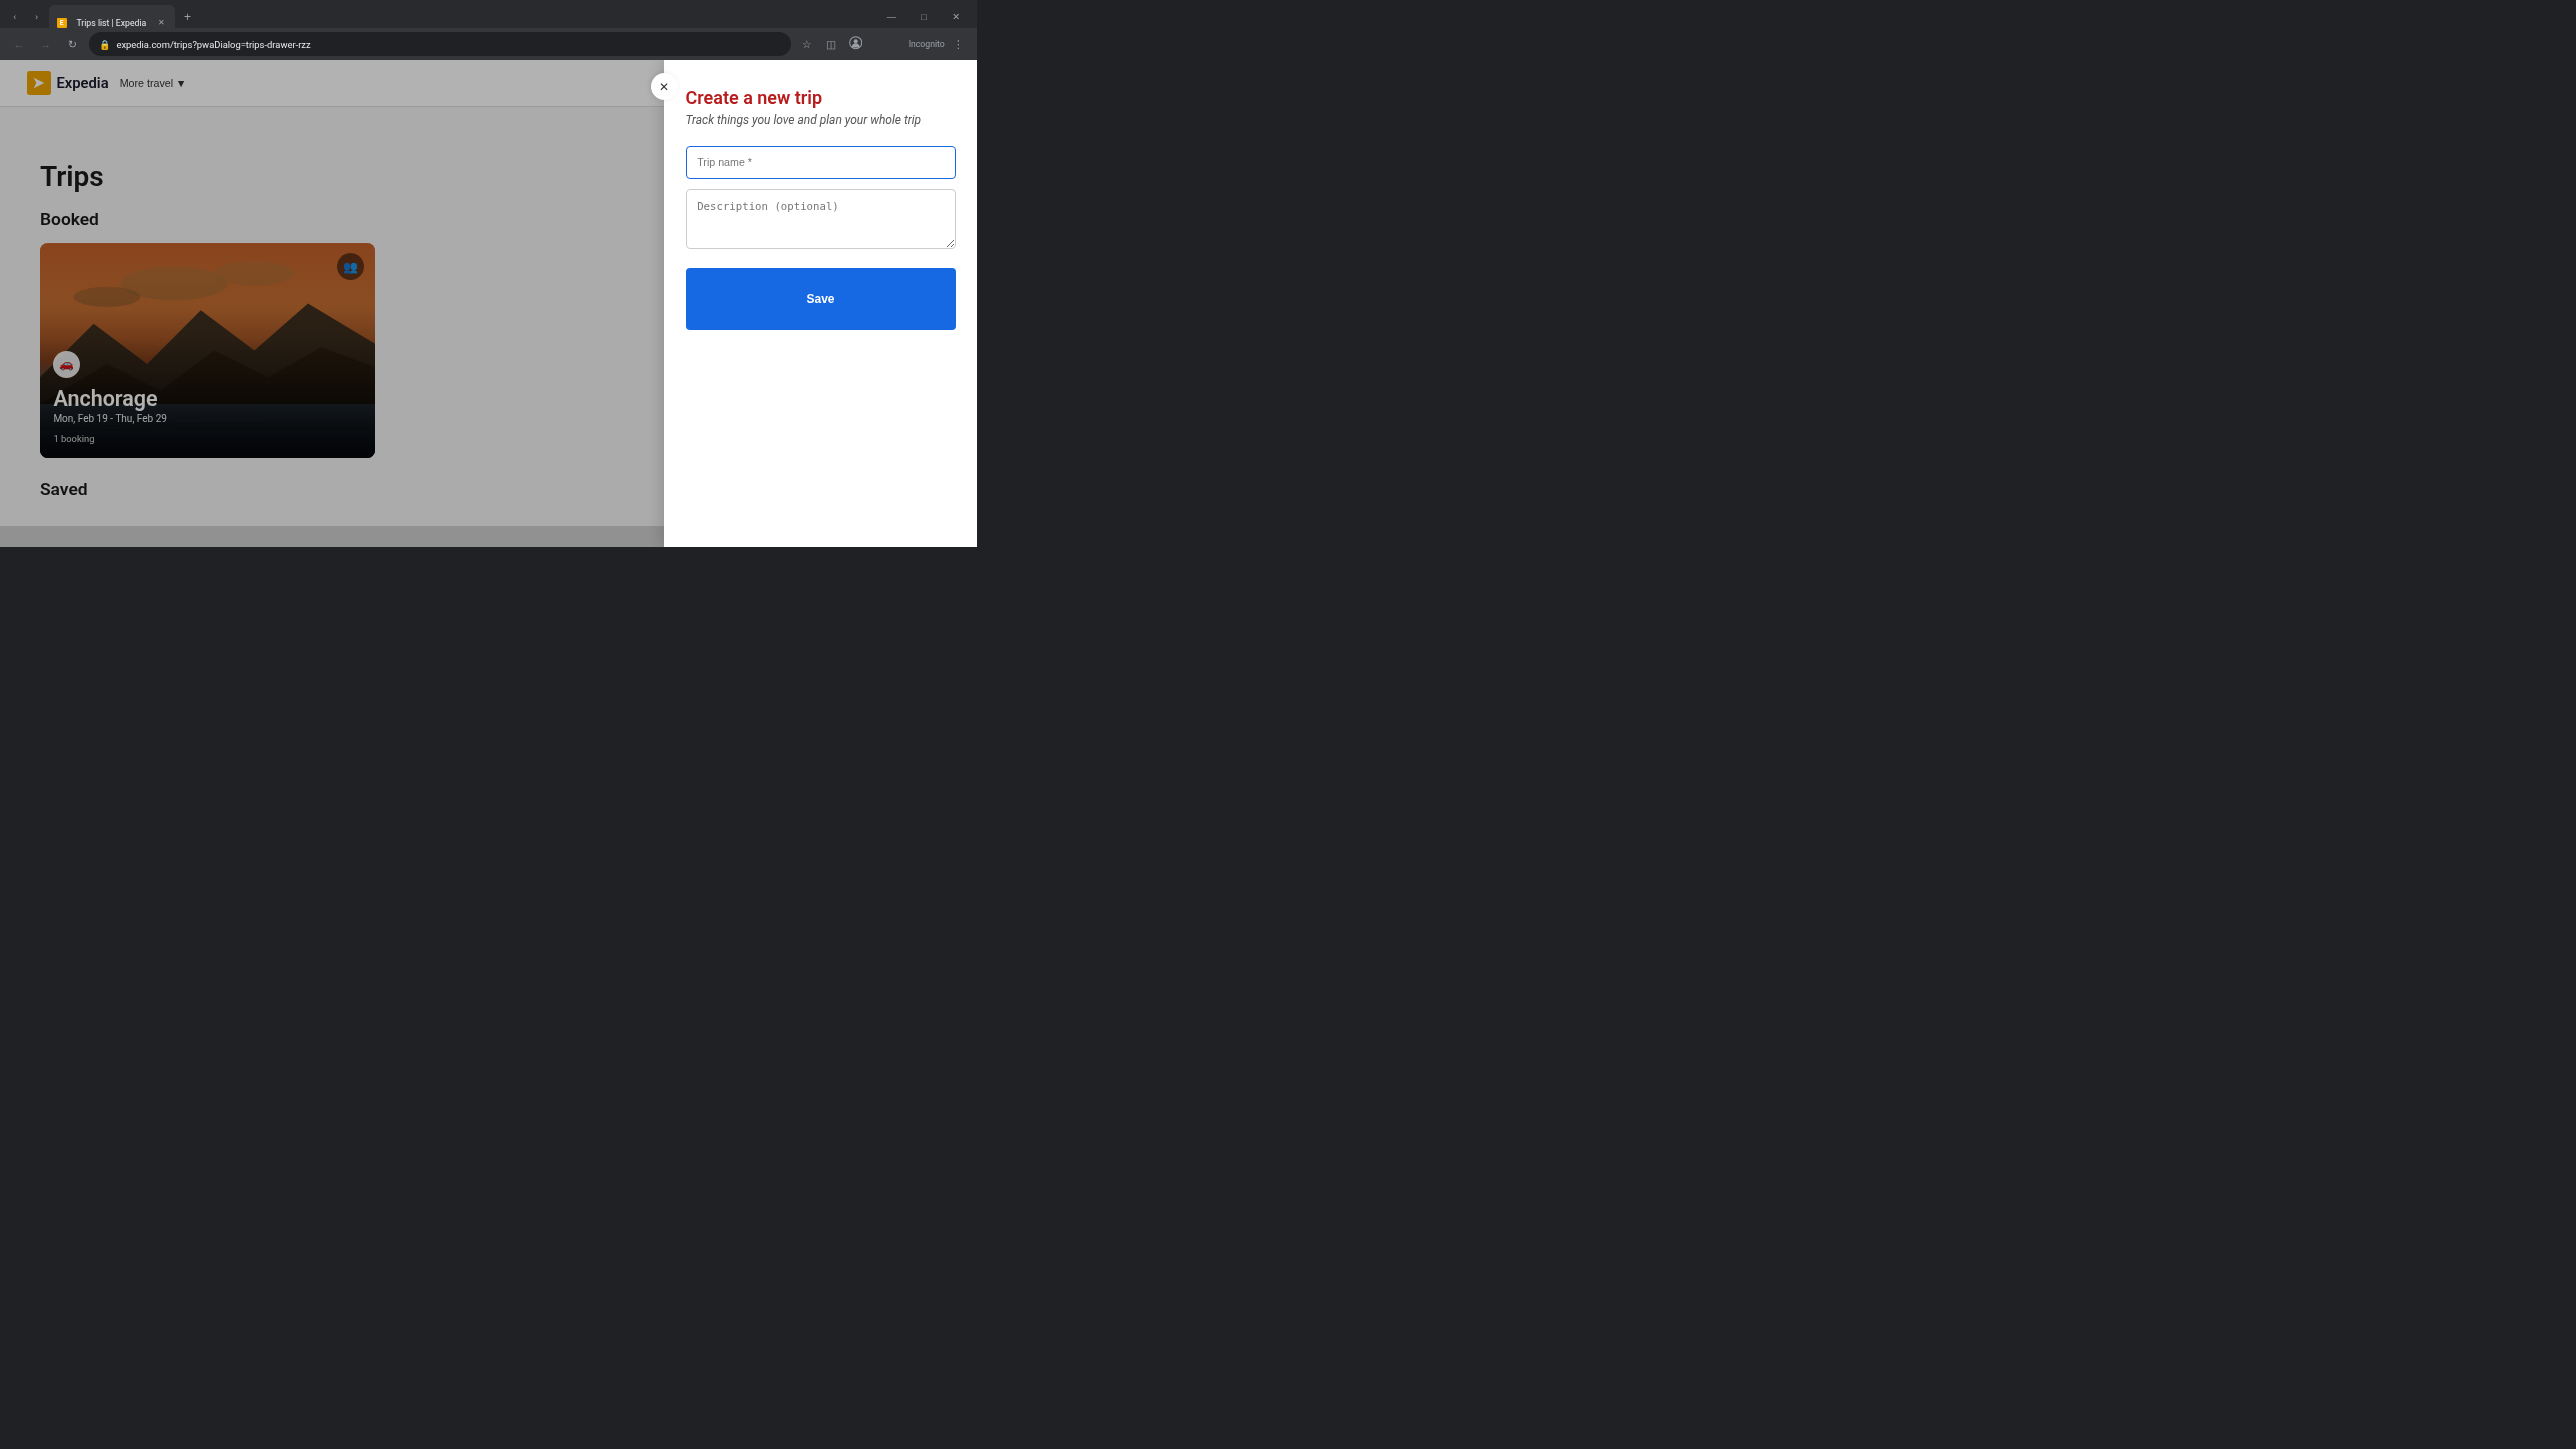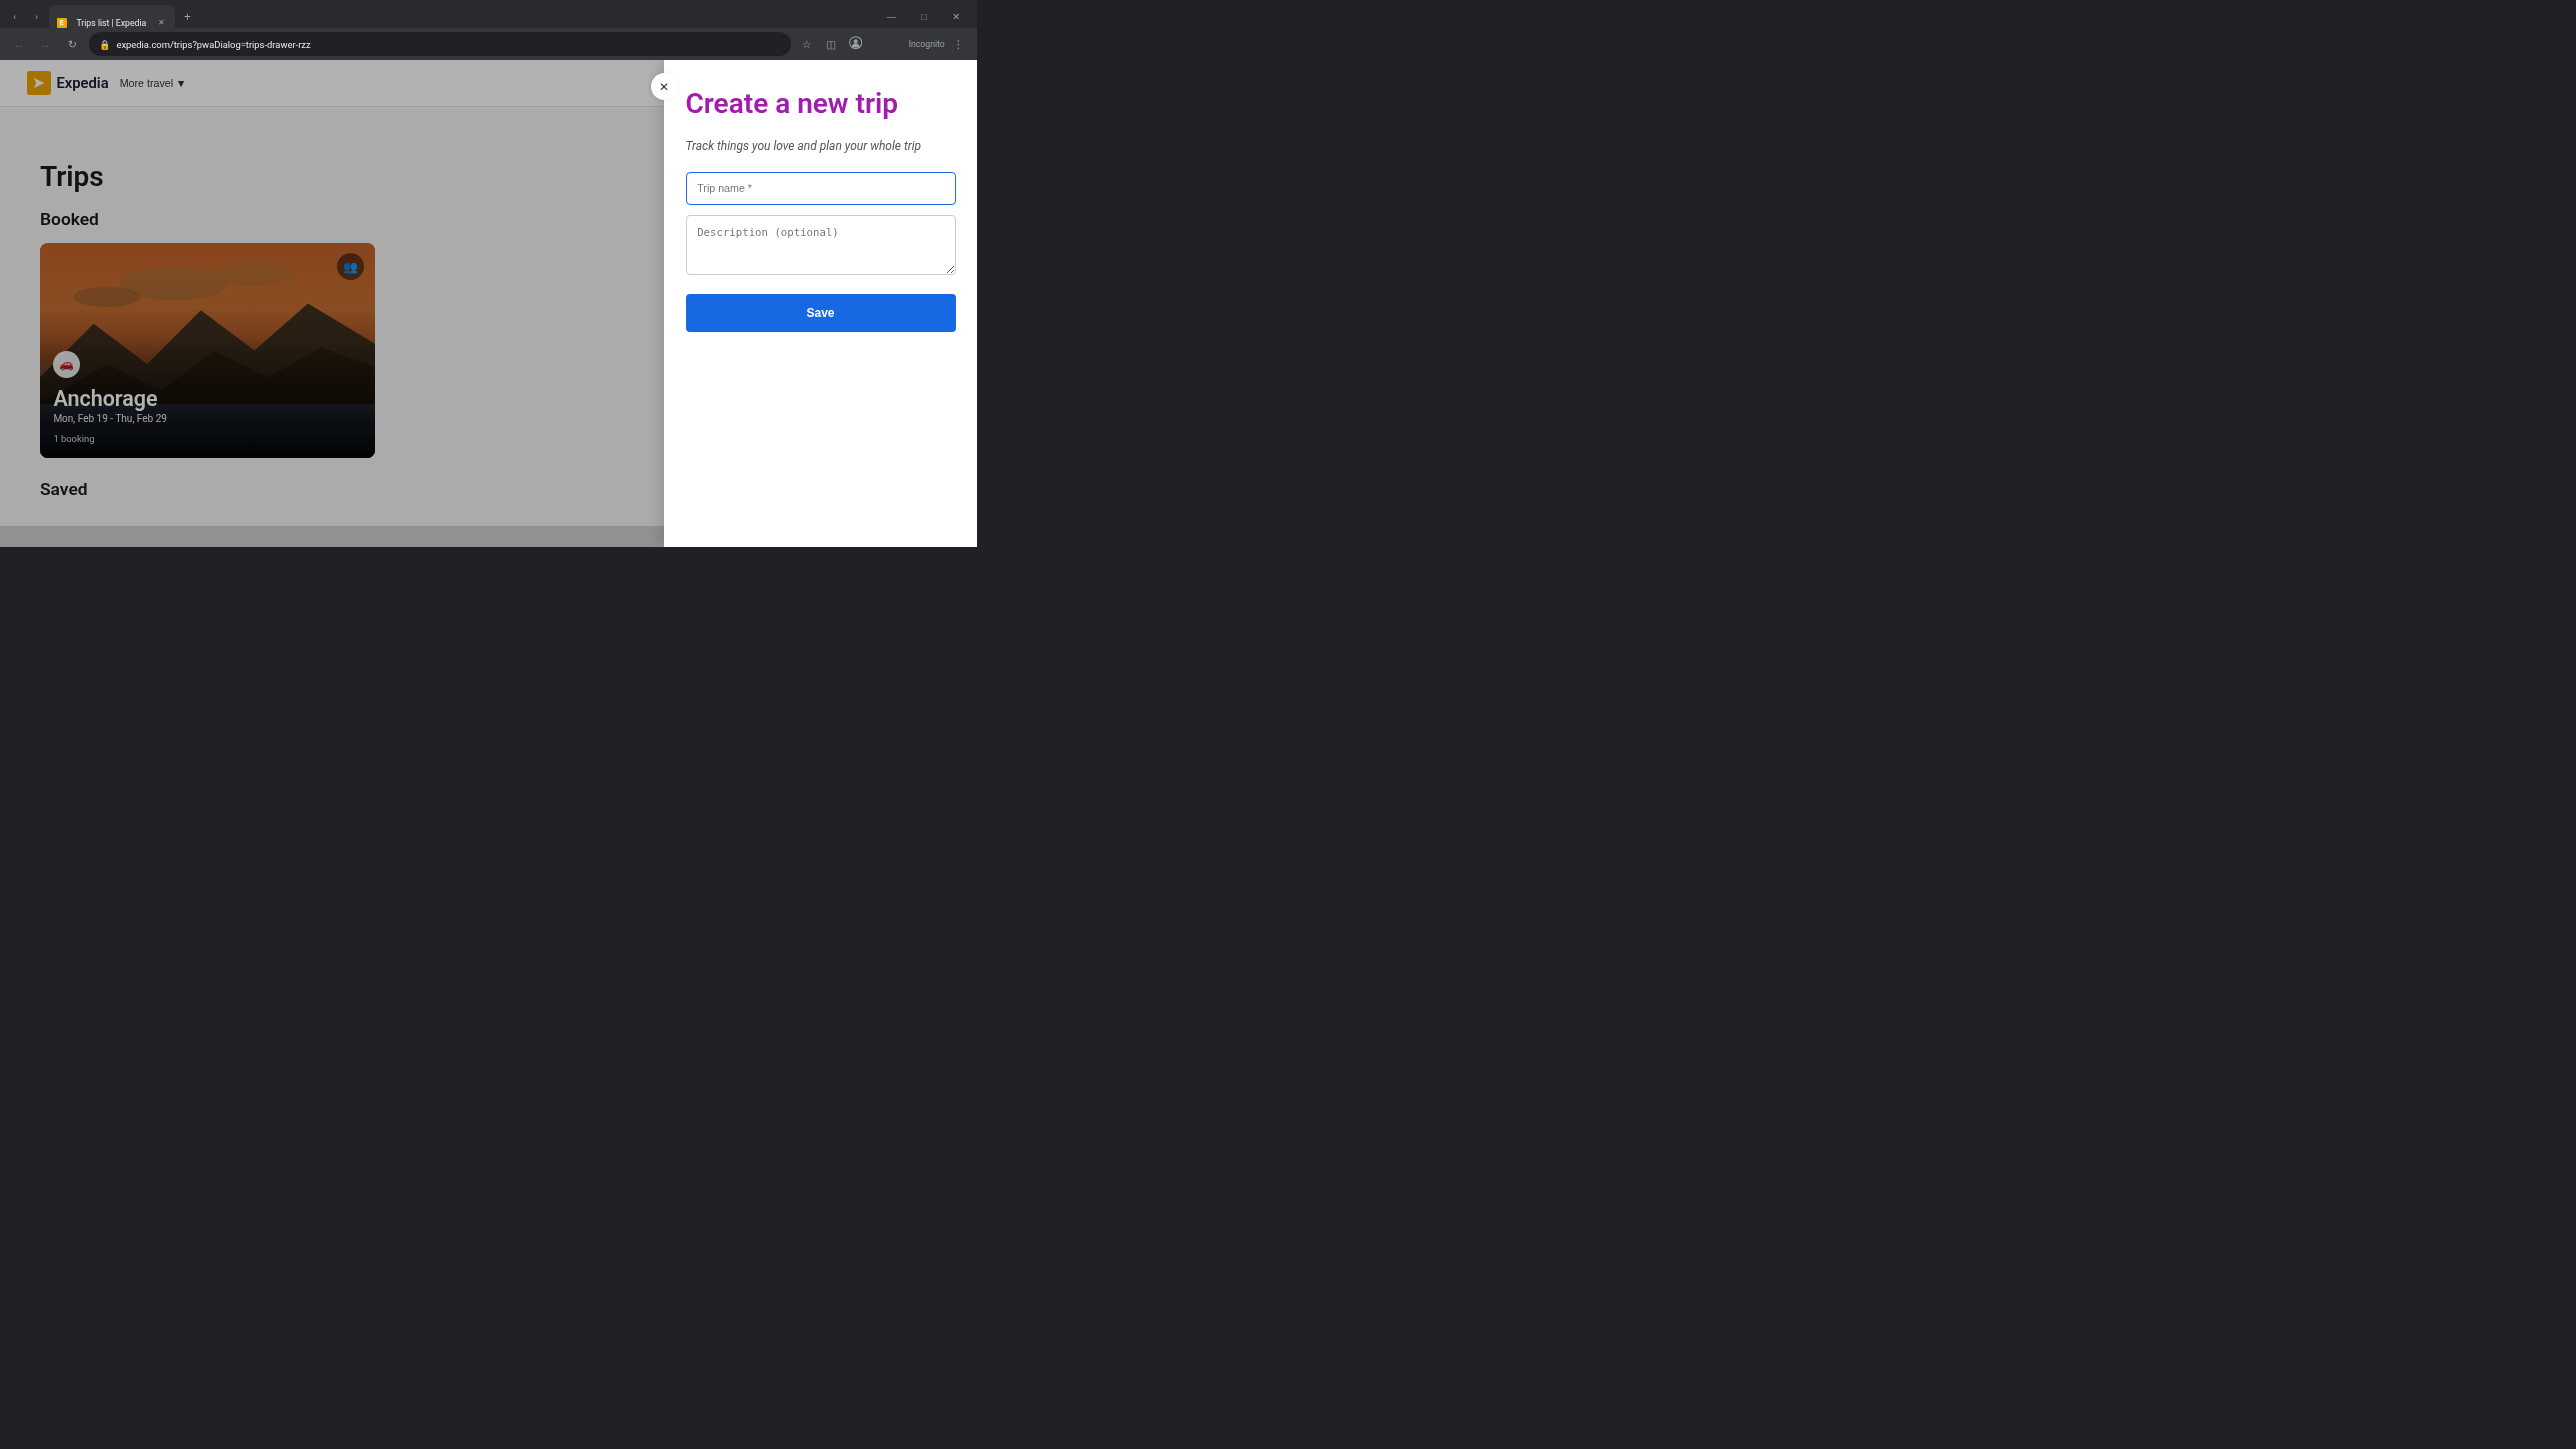--- a/index.html
+++ b/index.html
@@ -435,24 +435,24 @@
       cursor: pointer;
       display: flex;
       align-items: center;
       justify-content: center;
       font-size: 12px;
       color: #333;
       box-shadow: -1.3px 0 5.4px rgba(0,0,0,0.1);
     }
 
     .modal-title {
-      font-size: 28px;
+      font-size: 18px;
       font-weight: 600;
-      color: #a21caf;
-      margin-bottom: 19px;
+      color: #b91c1c;
+      margin-bottom: 5px;
       margin-top: 5.4px;
     }
 
     .modal-subtitle {
       font-size: 12px;
       color: #555;
       margin-bottom: 19px;
       font-style: italic;
     }
 
@@ -487,21 +487,21 @@
       min-height: 60px;
       resize: vertical;
     }
 
     .form-textarea::placeholder {
       color: #777;
     }
 
     .save-btn {
       width: 100%;
-      padding: 12px;
+      padding: 24px;
       background: #1668e3;
       color: white;
       border: none;
       border-radius: 4px;
       font-size: 12px;
       font-weight: 600;
       cursor: pointer;
       margin-top: 5.4px;
     }
 

